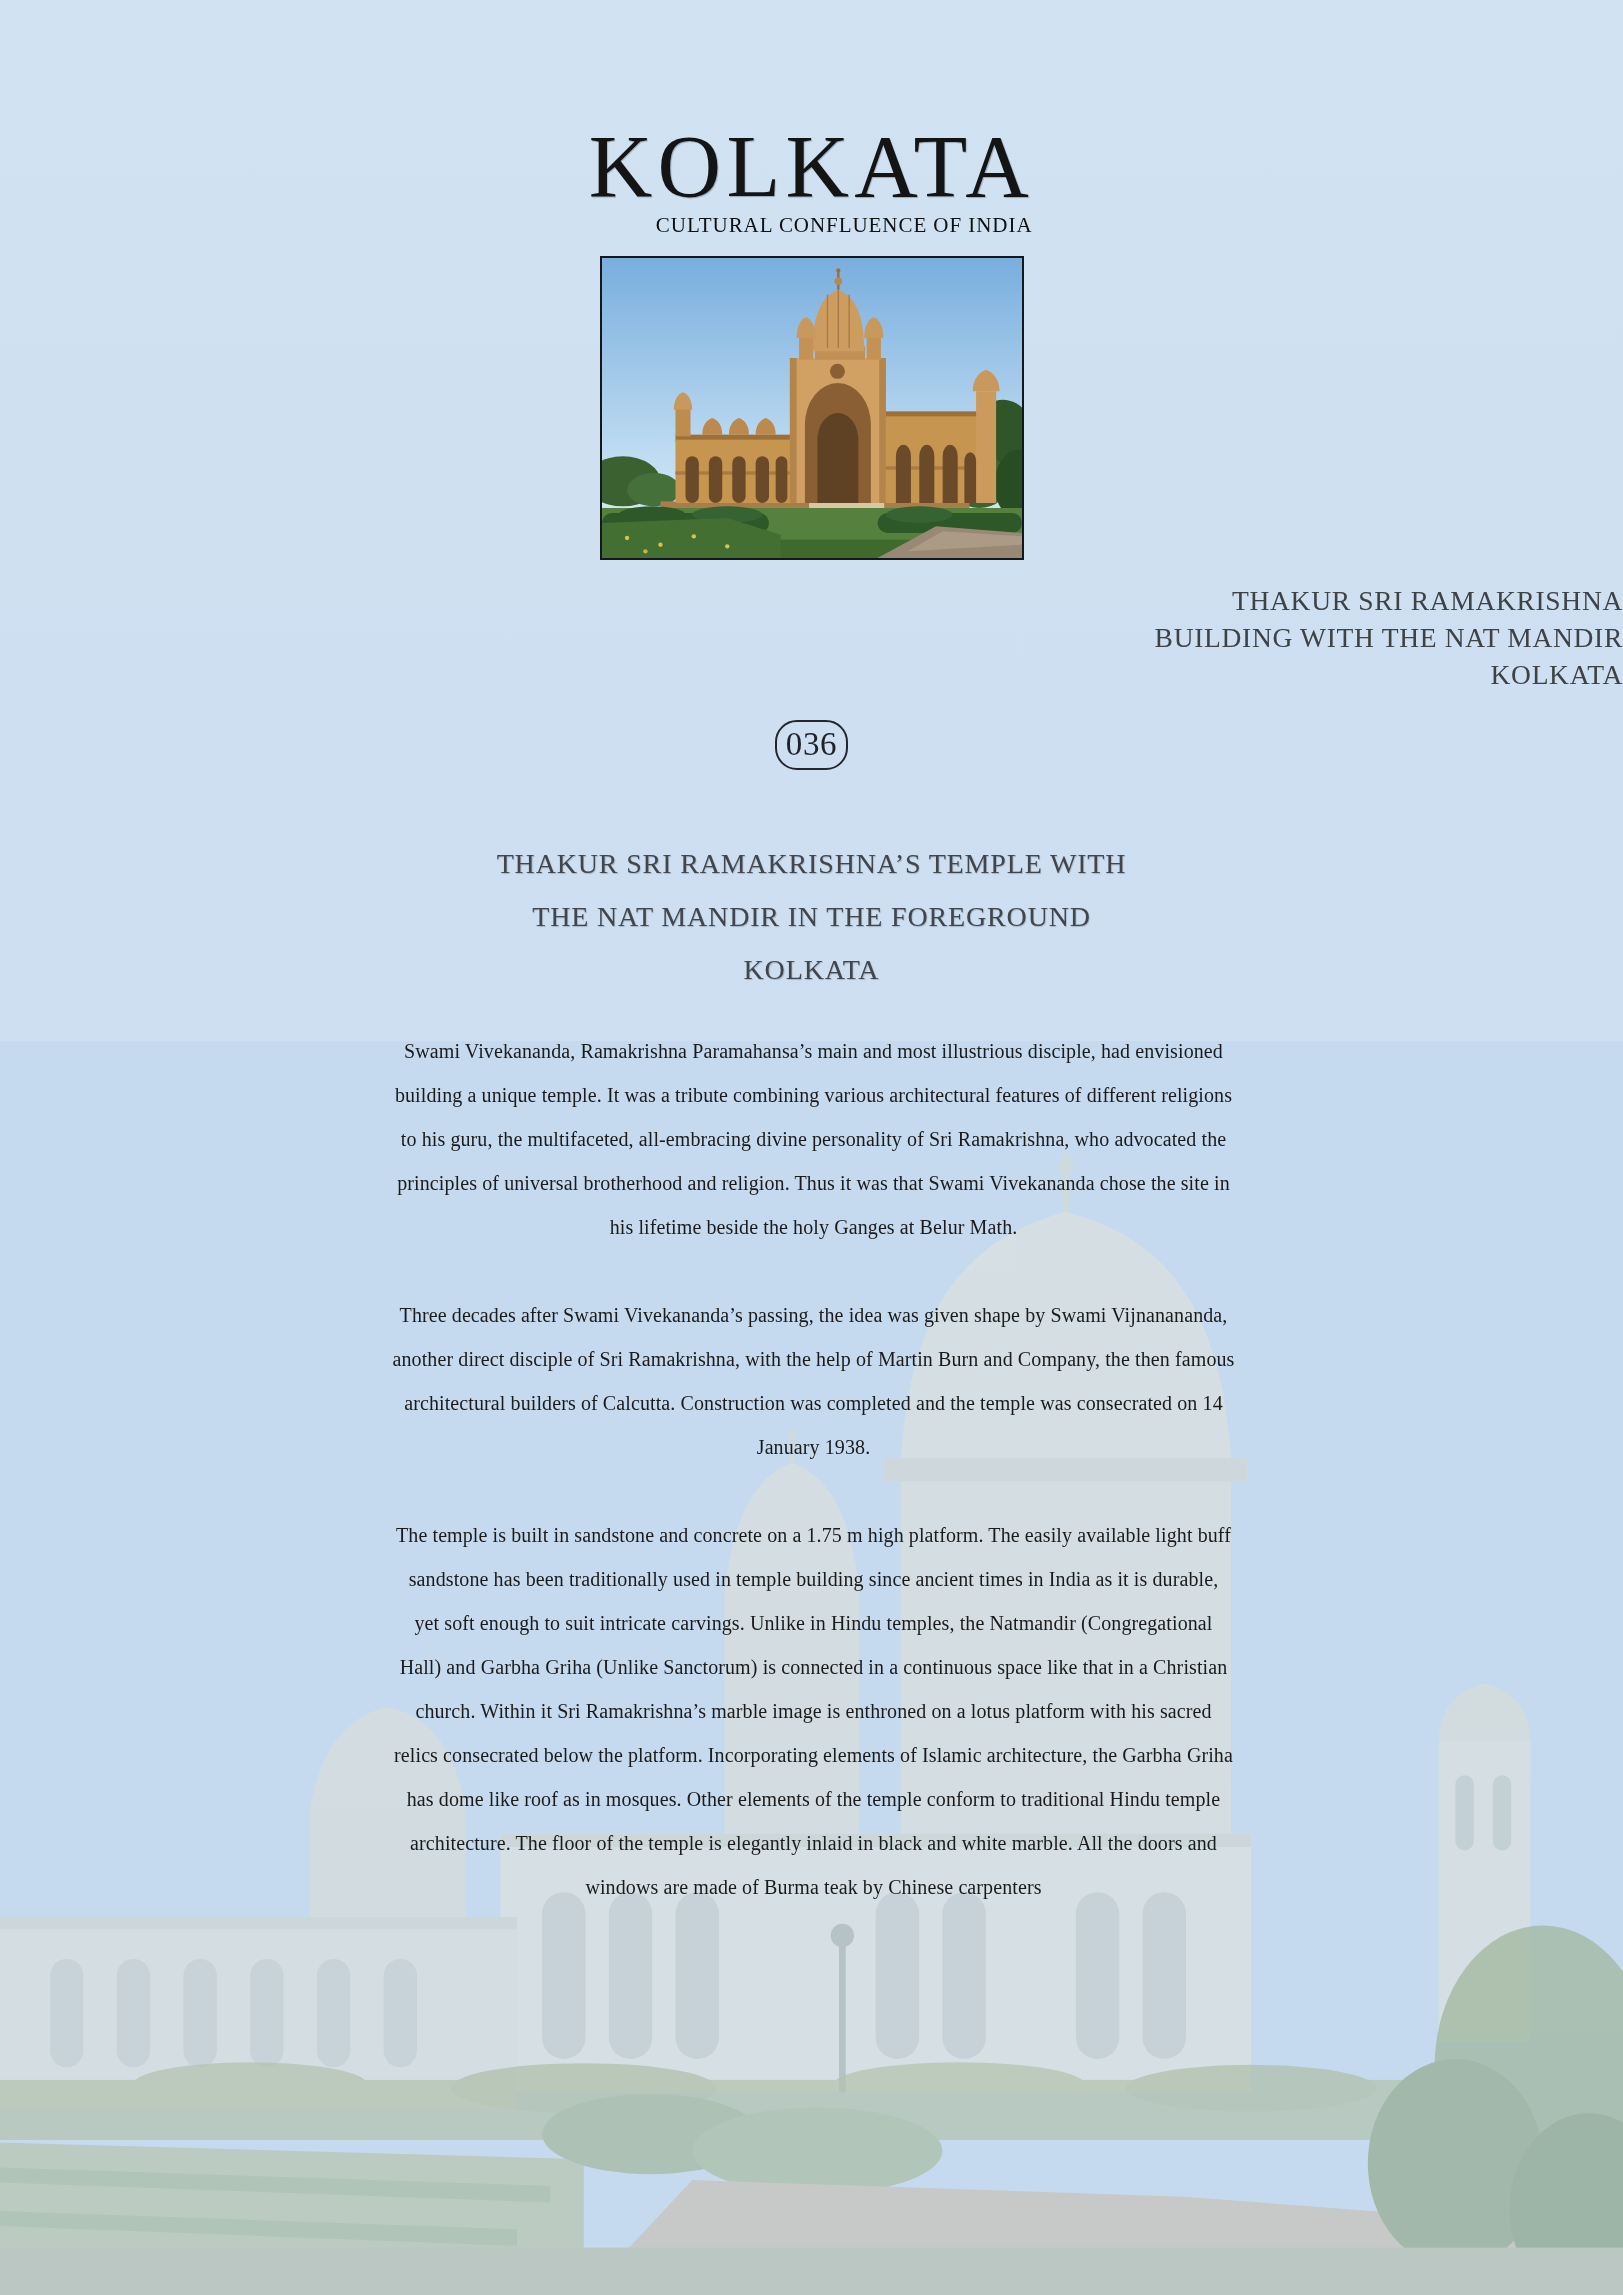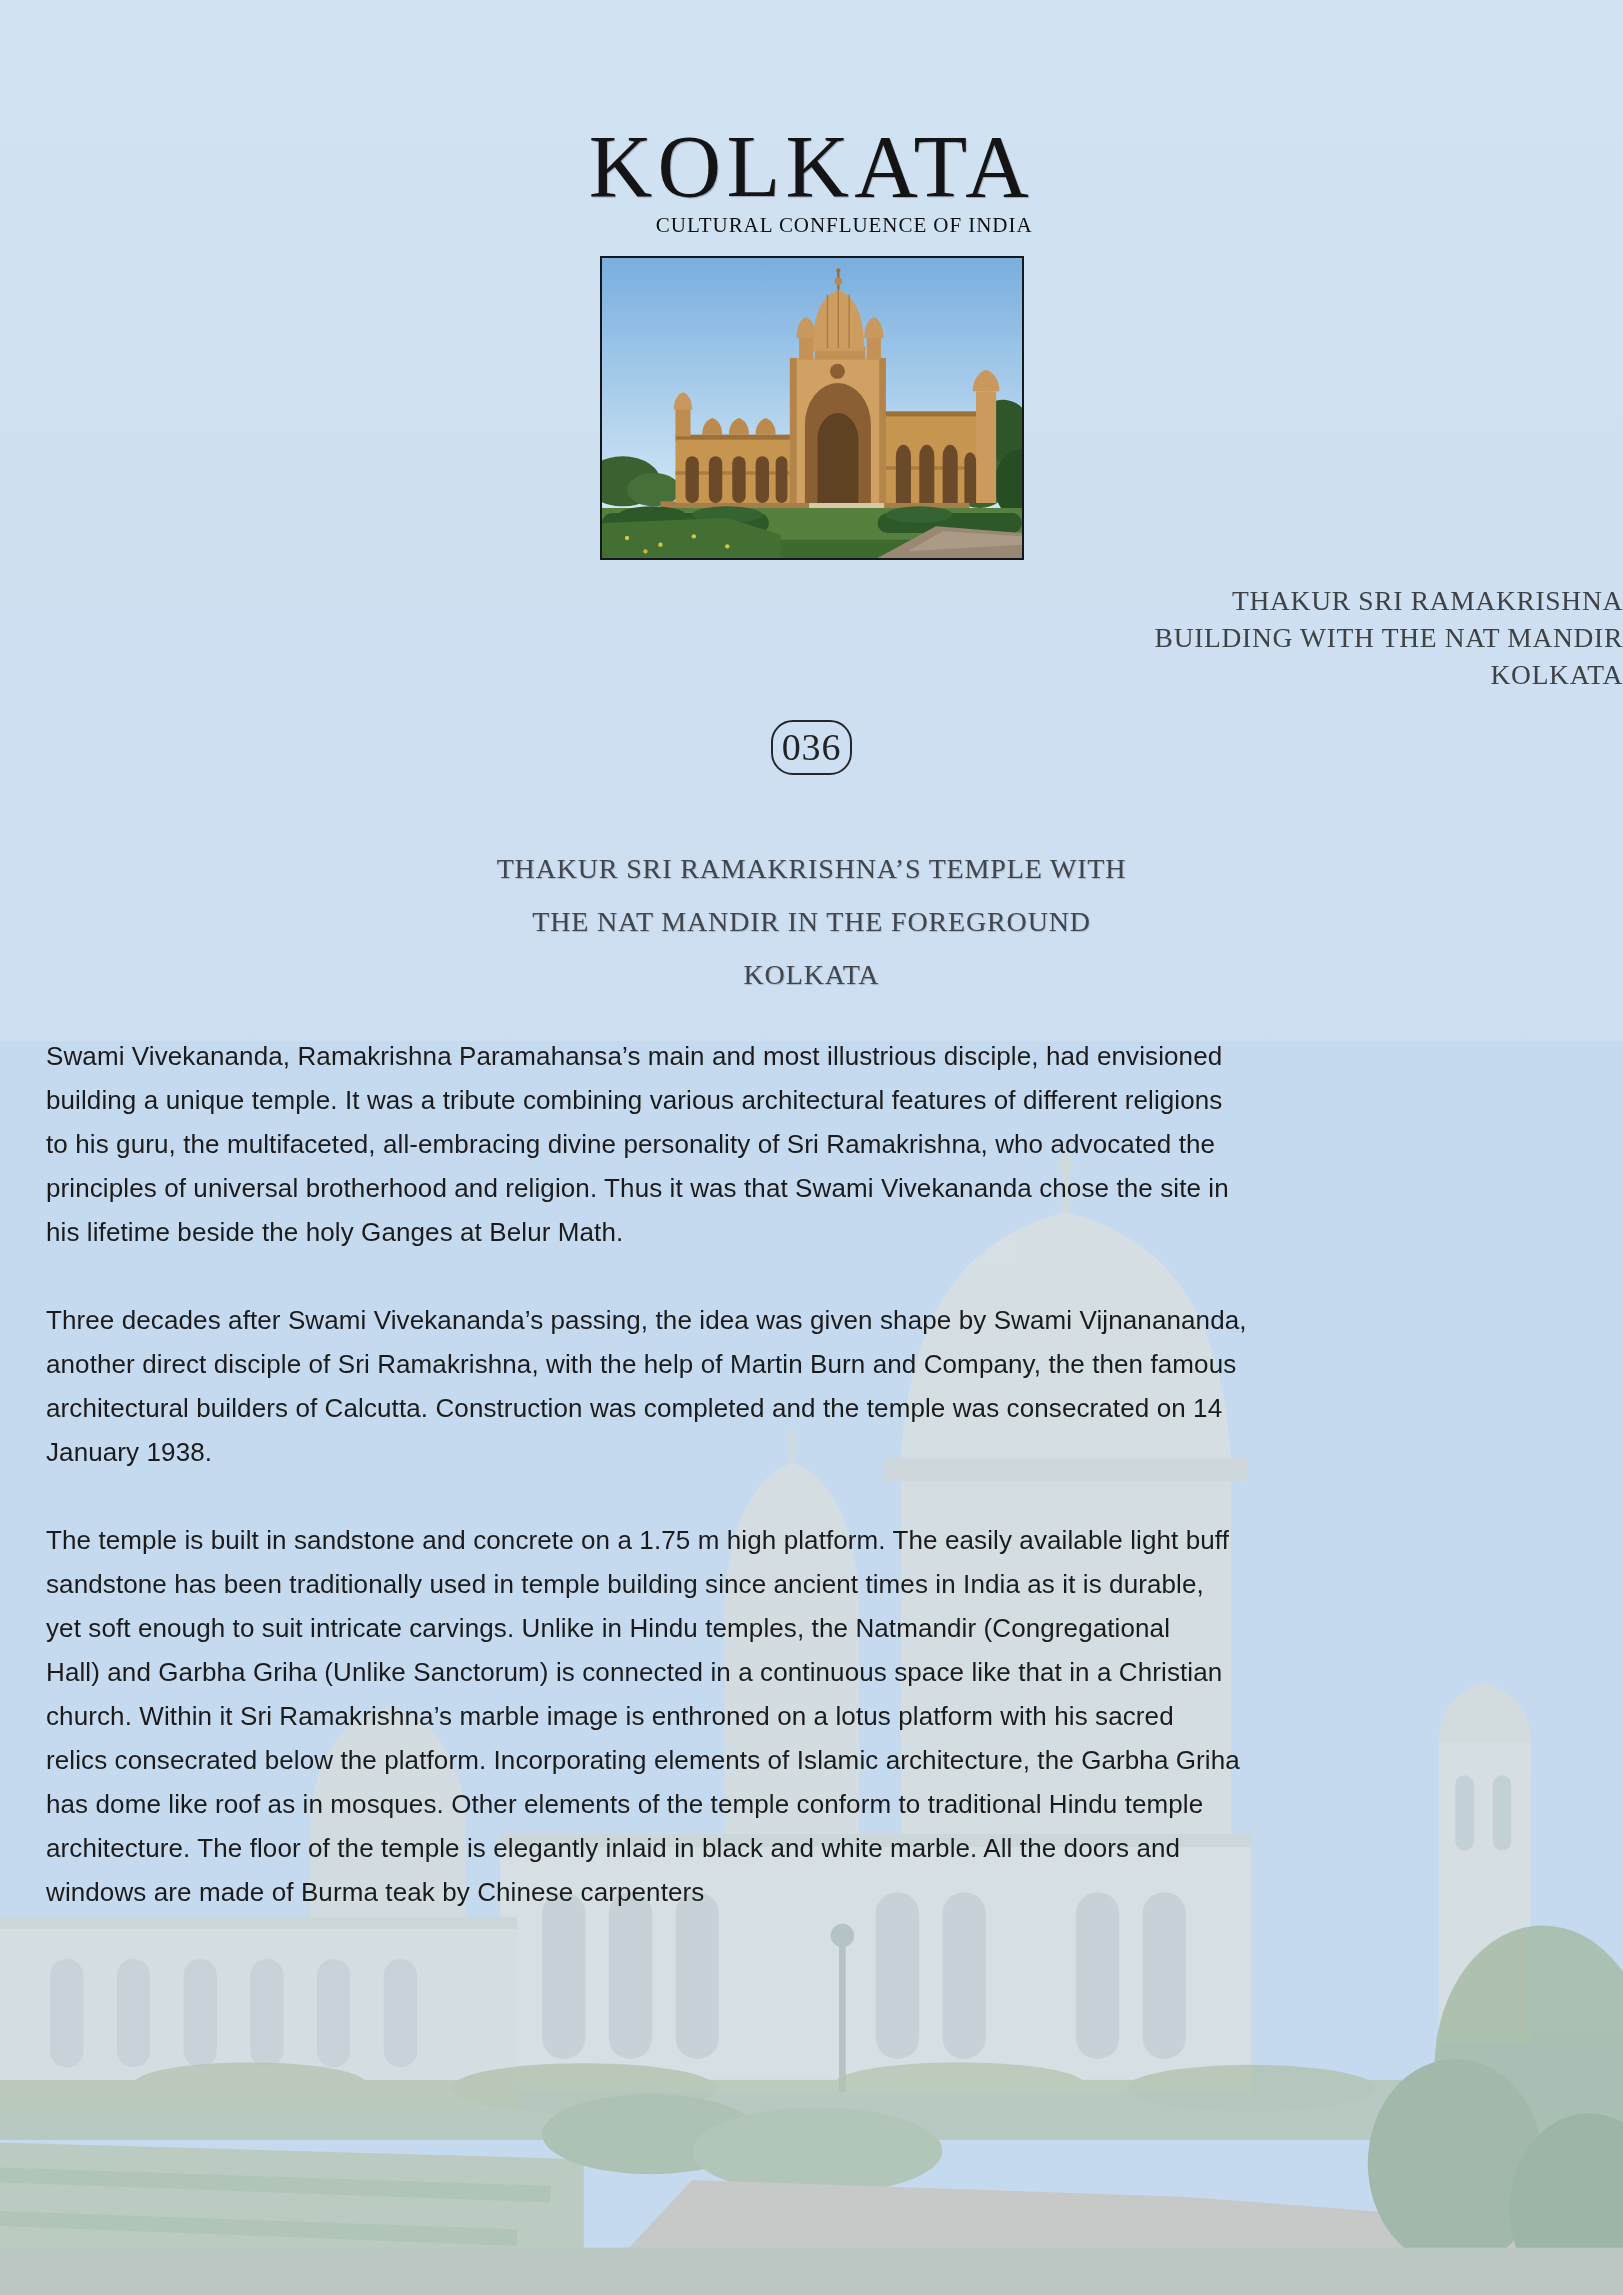--- a/index.html
+++ b/index.html
@@ -68,44 +68,45 @@
     margin-top: 22px;
     text-align: right;
     font-size: 27.5px;
     line-height: 37px;
     letter-spacing: 0.025em;
     color: #3e4245;
   }
   .badge-row { text-align: center; margin-top: 27px; }
   .number-badge {
     display: inline-block;
-    font-size: 38px;
+    font-size: 33px;
     line-height: 1.0;
     color: #1f2327;
     border: 2.5px solid #23262a;
     border-radius: 22px;
     padding: 5.8px 9.2px 7.5px 9.2px;
     letter-spacing: 0.02em;
   }
   .main-heading {
     margin-top: 67px;
     text-align: center;
     font-size: 28px;
     line-height: 53px;
     letter-spacing: 0.03em;
     color: #42464c;
     text-shadow: 0.8px 0.8px 0.8px rgba(70,76,88,0.28);
   }
   .body-text {
     margin: 33px 42px 0 46px;
-    font-family: Liberation Sans, sans-serif;
-    font-size: 26px;
+    font-family: Liberation Serif, serif;
+    font-size: 20px;
     line-height: 44px;
     color: #1b1b1b;
     letter-spacing: 0.1px;
+    text-align: center;
   }
   .body-text .paragraph { margin: 0 0 44px 0; }
 </style>
 </head>
 <body>
 
 <div class="page">
 
   <div class="watermark">
     <svg viewBox="0 0 1946 1504" preserveAspectRatio="none">

